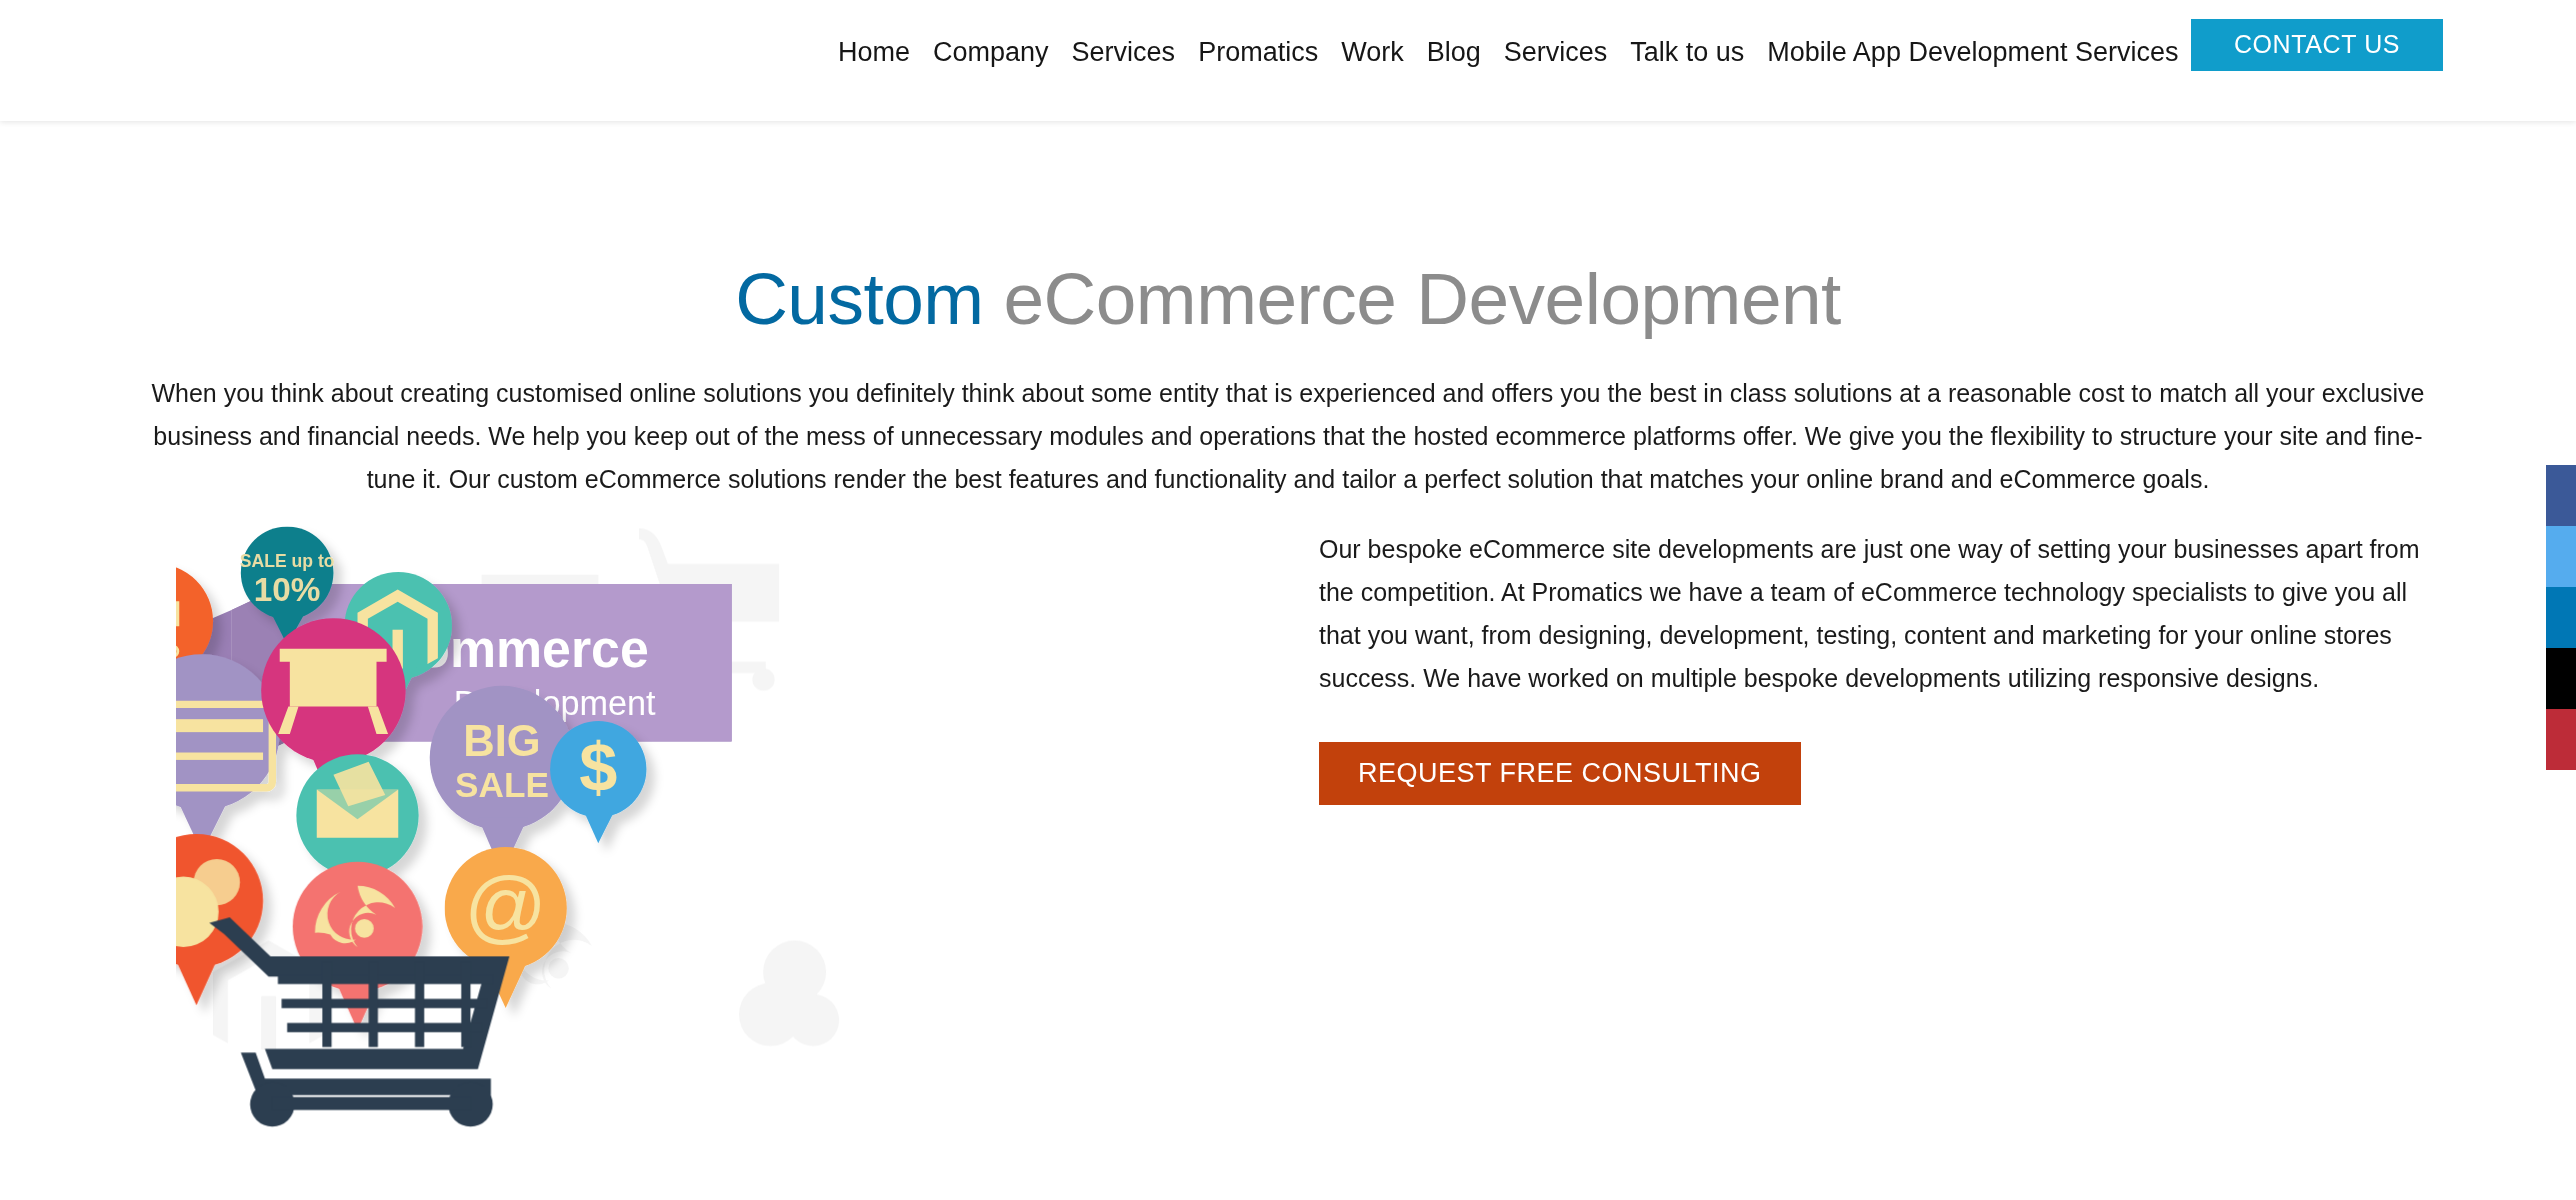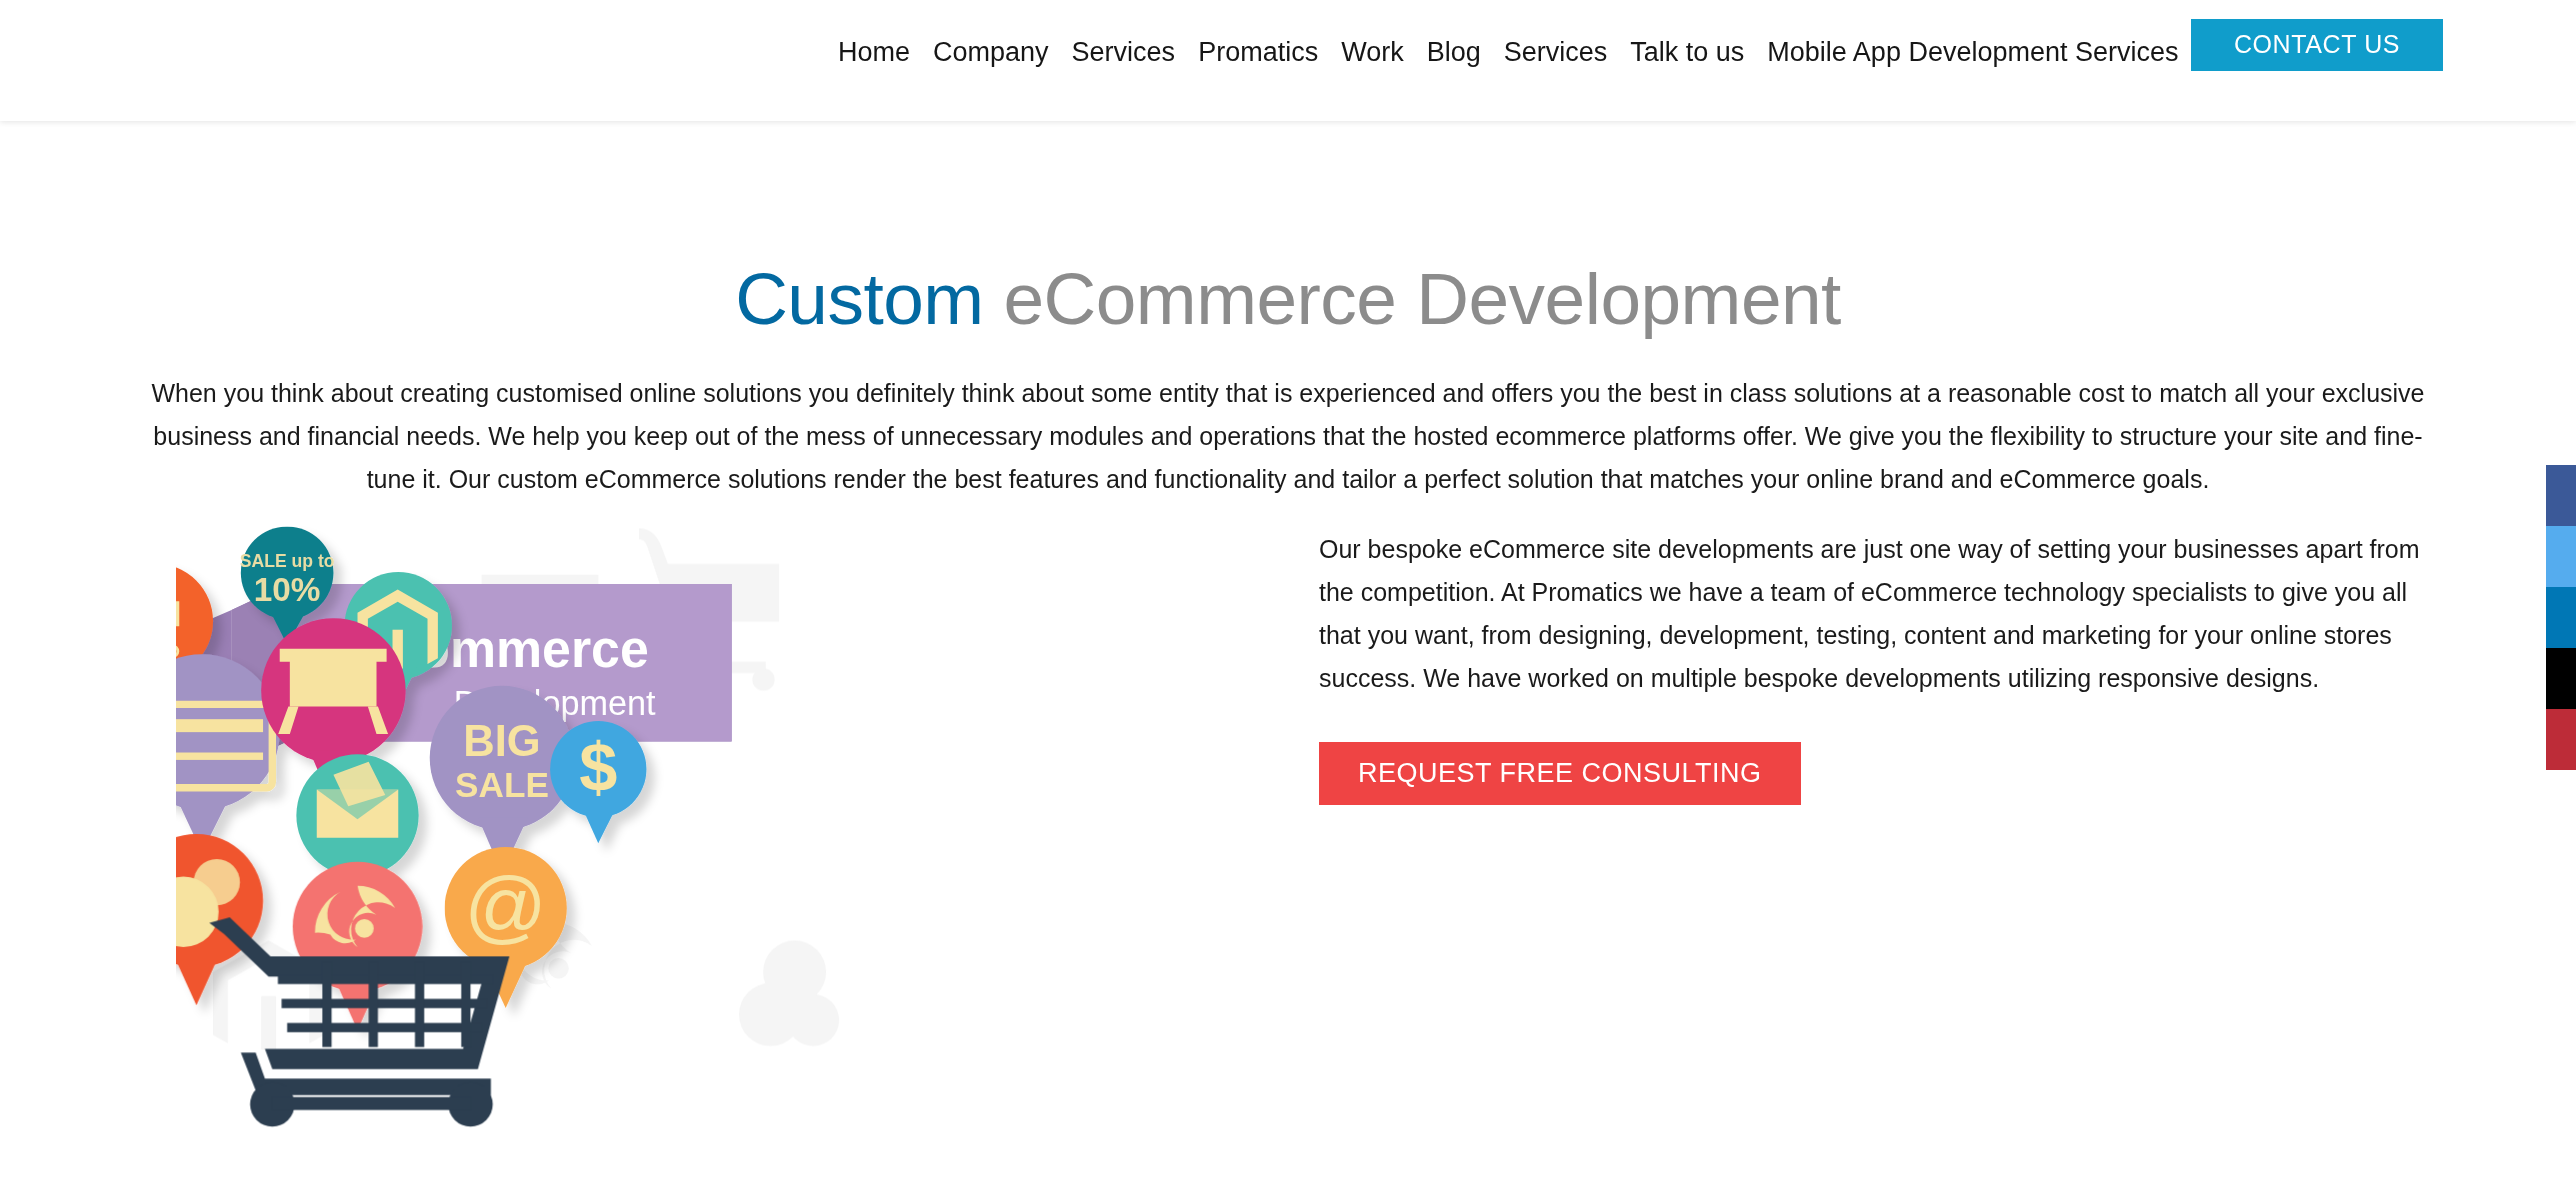--- a/index.html
+++ b/index.html
@@ -133,21 +133,21 @@
     line-height: 1.72;
     color: #1a1a1a;
   }
   #request-consulting-button {
     display: inline-flex;
     align-items: center;
     justify-content: center;
     margin-top: 14px;
     height: 63px;
     padding: 0 39px;
-    background: #ef4444;
+    background: #c2410c;
     color: #ffffff;
     font-size: 27px;
     letter-spacing: 0.5px;
     border: none;
     cursor: pointer;
     font-family: "Liberation Sans", sans-serif;
   }
 
   
   #social-share-bar {

